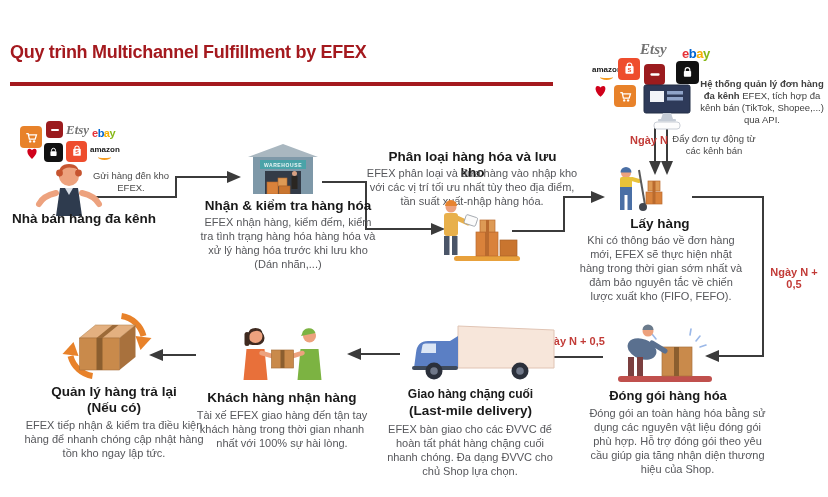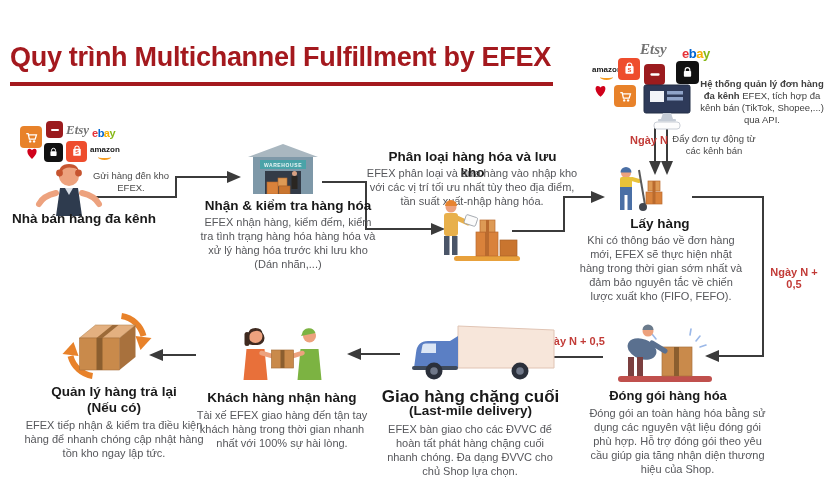--- a/index.html
+++ b/index.html
@@ -2,21 +2,21 @@
 <html><head>
 <meta charset="utf-8">
 <style>
   html,body{margin:0;padding:0;background:#fff;}
   #canvas{position:relative;width:828px;height:497px;background:#fff;overflow:hidden;
           font-family:"Liberation Sans",sans-serif;}
   .abs{position:absolute;}
   .step-title{font-size:13px;font-weight:700;color:#1a1a1a;text-align:center;line-height:1.2;}
   .step-desc{font-size:11px;color:#56575B;text-align:center;line-height:1.28;}
   .red-label{color:#C23B37;font-weight:700;font-size:11px;text-align:center;}
-  #title{font-size:27px;font-weight:700;color:#A4191E;letter-spacing:-0.3px;white-space:nowrap;}
+  #title{font-size:18px;font-weight:700;color:#A4191E;letter-spacing:-0.3px;white-space:nowrap;}
   #title-underline{height:4px;background:#A4191E;}
   .note{font-size:9.5px;color:#4a4a4a;text-align:center;line-height:1.25;}
   .sq{position:absolute;border-radius:4px;display:flex;align-items:center;justify-content:center;}
   .logo-etsy{font-family:"Liberation Serif",serif;font-style:italic;font-weight:700;color:#737373;font-size:13px;}
   .logo-ebay{font-weight:700;font-size:11px;letter-spacing:-0.5px;}
   .logo-amazon{font-weight:700;font-size:8px;color:#181818;line-height:1;}
   .amz-smile{width:13px;height:4px;border-bottom:2px solid #F59B1E;border-radius:50%;margin:0 auto;}
   svg{display:block;}
 </style>
 </head>
@@ -226,21 +226,21 @@
   <svg class="abs" style="left:406px;top:322px;" width="152" height="62" viewBox="0 0 152 62">
     <polygon points="52,4 148,8 148,46 52,46" fill="#F7E6DA" stroke="#E0C4B4"></polygon>
     <path d="M8,46 L10,31 Q11,19 22,19 L44,19 L52,14 L52,46 Z" fill="#5B7FC4"></path>
     <path d="M15,31 L16.5,23 Q17,21.5 19.5,21.5 L30,21.5 L30,31 Z" fill="#DCE6F5"></path>
     <rect x="6" y="44" width="46" height="4" rx="2" fill="#3E4A5C"></rect>
     <circle cx="28" cy="49" r="8.5" fill="#2B303B"></circle>
       <circle cx="28" cy="49" r="3.8" fill="#707889"></circle>
     <circle cx="114" cy="49" r="8.5" fill="#2B303B"></circle>
       <circle cx="114" cy="49" r="3.8" fill="#707889"></circle>
   </svg>
-  <div class="abs step-title" style="left:378px;top:387px;width:185px;font-size:17px;">Giao hàng chặng cuối</div>
+  <div class="abs step-title" style="left:378px;top:387px;width:185px;font-size:12px;">Giao hàng chặng cuối</div>
   <div class="abs step-title" style="left:378px;top:403px;width:185px;font-size:13.5px;">(Last-mile delivery)</div>
   <div class="abs step-desc" style="left:380px;top:422px;width:180px;">EFEX bàn giao cho các ĐVVC để hoàn tất phát hàng chặng cuối nhanh chóng. Đa dạng ĐVVC cho chủ Shop lựa chọn.</div>
 
   <svg class="abs" style="left:228px;top:322px;" width="108" height="62" viewBox="0 0 105 62">
     <rect x="16" y="9" width="19" height="14" rx="7" fill="#3F2A20"></rect>
     <circle cx="26" cy="14" r="7" fill="#EDA27E"></circle>
     <path d="M19,12 Q19,6 26,6 Q33,6 33,12 Q30,8 26,9 Q21,9 19,15 Z" fill="#3F2A20"></path>
     <rect x="15" y="10" width="5" height="14" rx="2.5" fill="#3F2A20"></rect>
     <polygon points="17,27 35,27 38,58 14,58" fill="#E8703A"></polygon>
     <path d="M32,31 L46,35" stroke="#EDA27E" stroke-width="4.5" stroke-linecap="round"></path>

